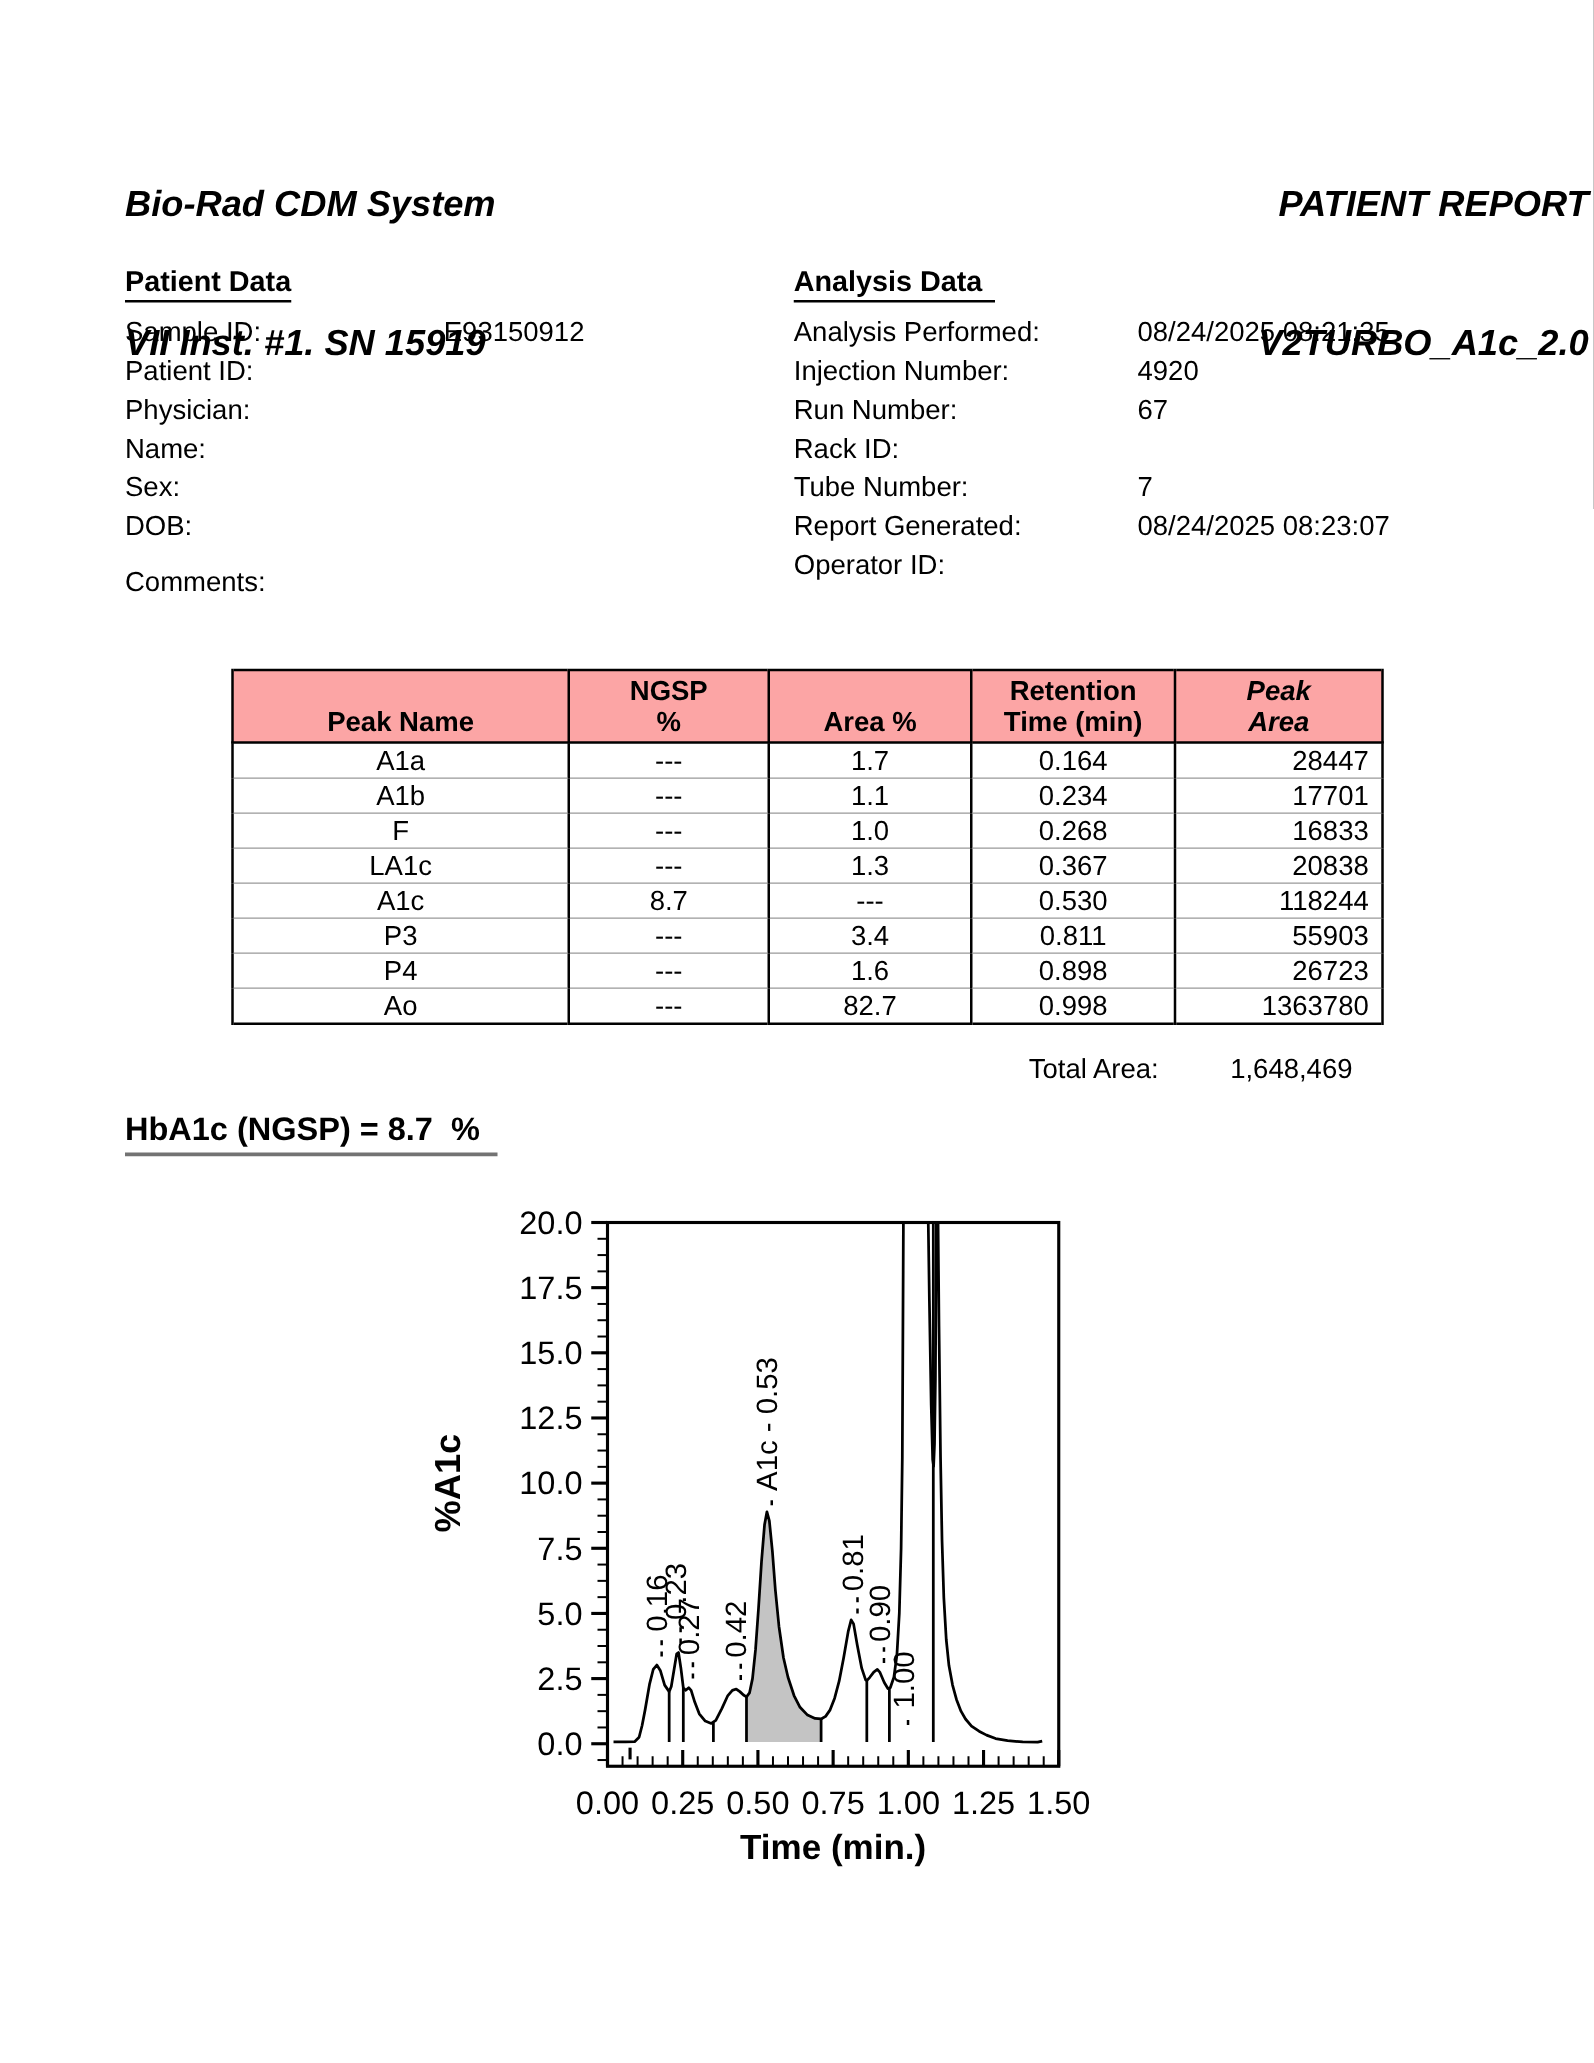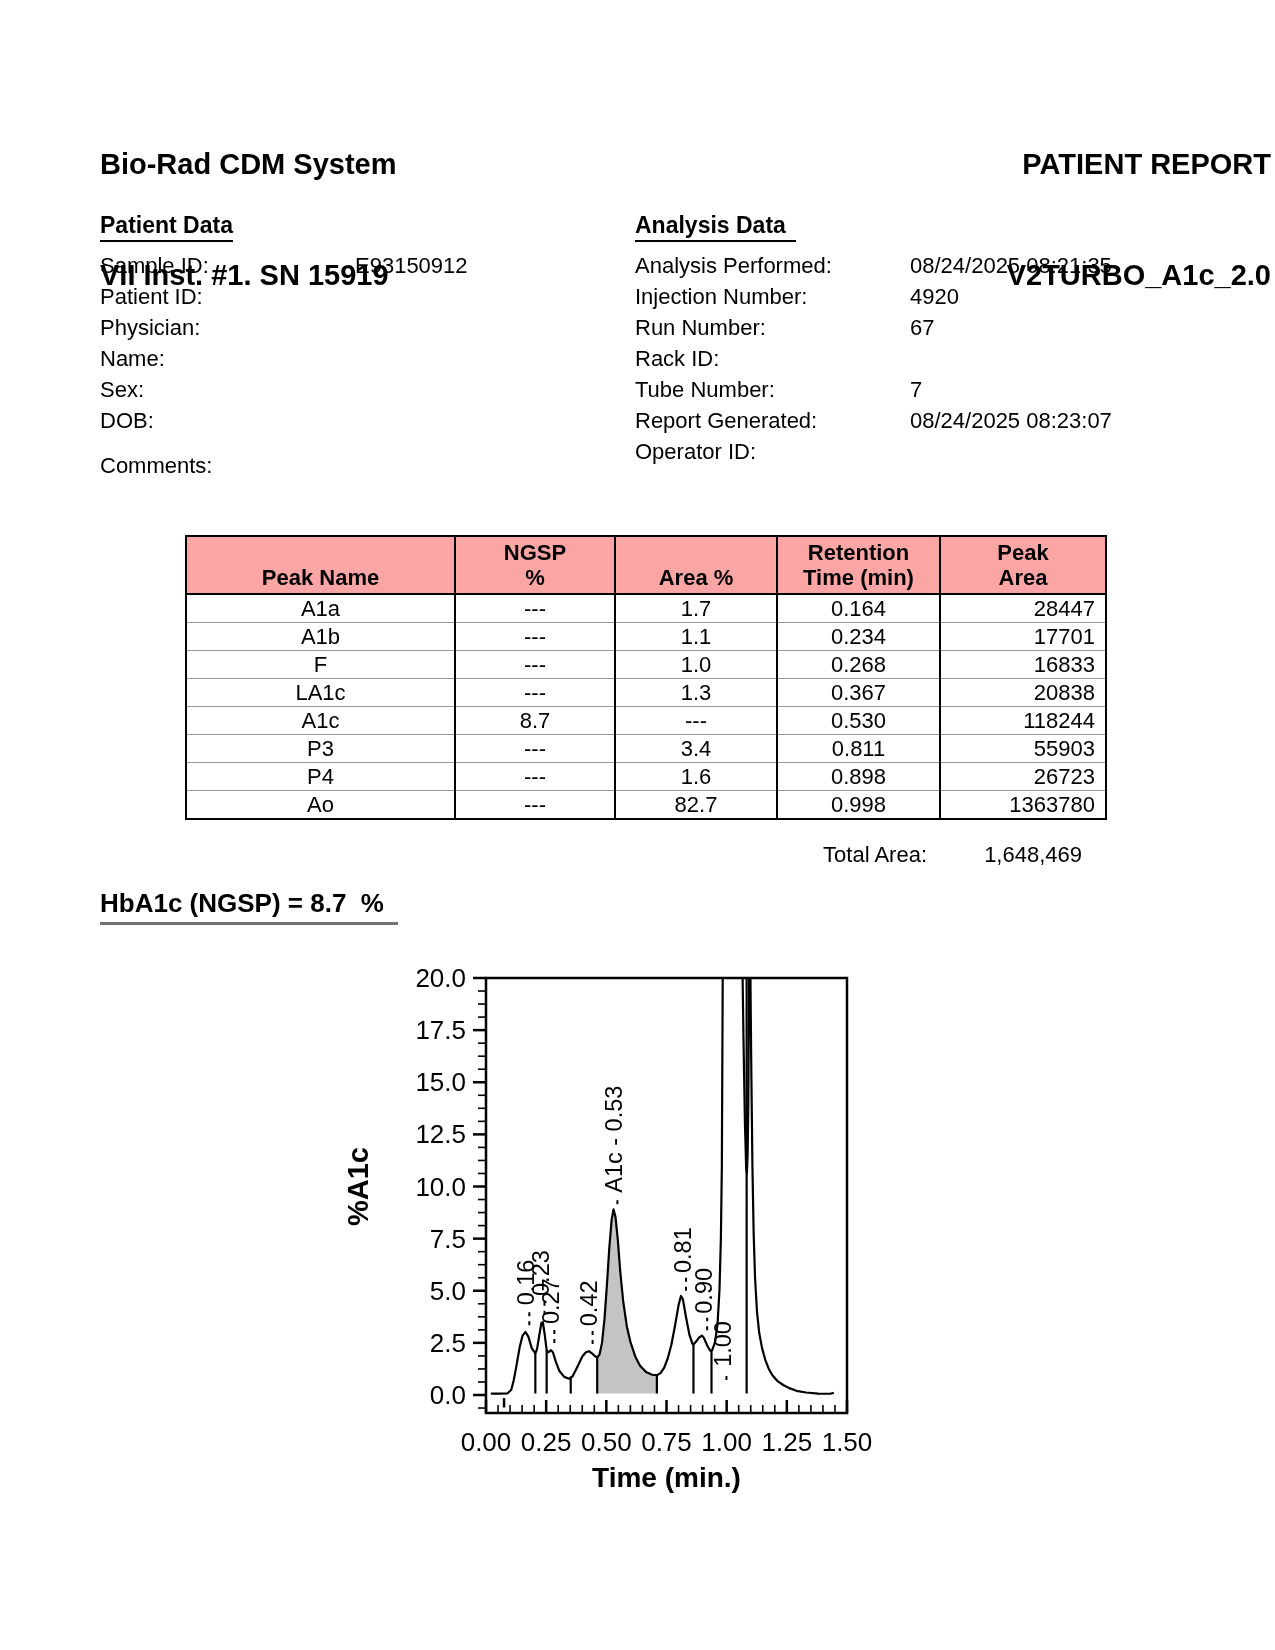--- a/index.html
+++ b/index.html
@@ -2,21 +2,21 @@
 <html><head>
 <meta charset="utf-8">
 <style>
   html,body{margin:0;padding:0;background:#777;}
   #page{
     position:relative;width:1275px;height:1650px;background:#fff;
     font-family:"Liberation Sans", sans-serif;color:#000;overflow:hidden;
     margin:0 auto;
   }
   .abs{position:absolute;}
-  .hdr{font-size:29px;font-weight:bold;line-height:37px;white-space:pre;}
+  .hdr{font-size:29px;font-weight:bold;line-height:37px;white-space:pre;font-style:italic;}
   .hdr-right{text-align:right;}
   .sec-head{font-size:23px;font-weight:bold;border-bottom:2.5px solid #000;padding-bottom:1px;display:inline-block;}
   .fields{font-size:22px;line-height:31px;}
   .frow{display:flex;}
   .flabel{flex:0 0 auto;}
   .fvalue{white-space:pre;}
   .pat .flabel{width:255px;}
   .ana .flabel{width:275px;}
   #peak-table{border-collapse:collapse;border:2px solid #000;table-layout:fixed;font-size:22px;}
   #peak-table thead th{
@@ -128,21 +128,21 @@
             <div>NGSP</div>
             <div>%</div>
           </th>
           <th style="width: 160px;">
             <div>Area %</div>
           </th>
           <th style="width: 161px;">
             <div>Retention</div>
             <div>Time (min)</div>
           </th>
-          <th style="width: 164px;">
+          <th style="width: 164px; font-style: italic;">
             <div>Peak</div>
             <div>Area</div>
           </th>
         </tr>
       </thead>
     <tbody>
         <tr>
           <td>A1a</td>
           <td>---</td>
           <td>1.7</td>

